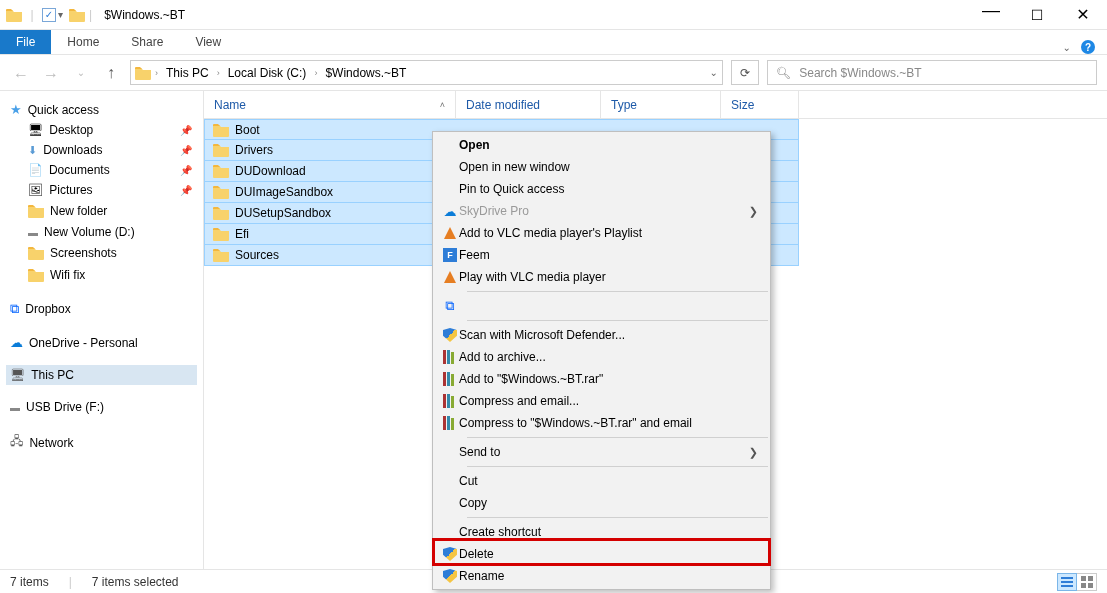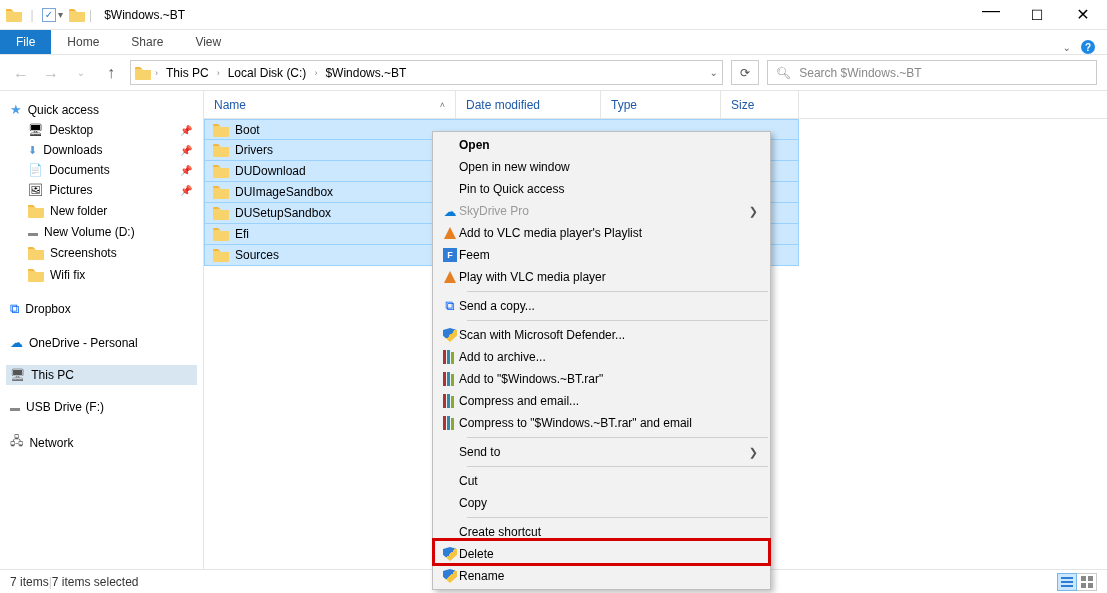--- a/index.html
+++ b/index.html
@@ -35,21 +35,21 @@
   .content { flex: 1; display: flex; flex-direction: column; }
   .cols { display: flex; height: 28px; align-items: center; border-bottom: 1px solid #e5e5e5; color: #1e5aa8; }
   .col { border-right: 1px solid #e5e5e5; height: 100%; display: flex; align-items: center; padding: 0 10px; }
   .col.name { width: 252px; justify-content: space-between; }
   .col.date { width: 145px; }
   .col.type { width: 120px; }
   .col.size { width: 78px; }
   .rows { }
   .row { display: flex; align-items: center; height: 21px; padding-left: 8px; background: #cce8ff; border: 1px solid #99d1ff; border-top: none; gap: 6px; width: 595px; }
   .row:first-child { border-top: 1px solid #99d1ff; }
-  .statusbar { position: absolute; bottom: 0; left: 0; right: 0; height: 24px; border-top: 1px solid #e5e5e5; display: flex; align-items: center; padding: 0 10px; gap: 0; font-size: 12px; color: #333; }
+  .statusbar { position: absolute; bottom: 0; left: 0; right: 0; height: 24px; border-top: 1px solid #e5e5e5; display: flex; align-items: center; padding: 0 10px; gap: 20px; font-size: 12px; color: #333; }
   .statusbar .sepv { color: #ccc; }
   .view-toggle { margin-left: auto; display: flex; }
   .vt { width: 20px; height: 18px; border: 1px solid #ccc; border-left: none; display: flex; align-items: center; justify-content: center; }
   .vt:first-child { border-left: 1px solid #ccc; background: #cce8ff; border-color:#7bb6e8; }
   .ctx { position: absolute; left: 432px; top: 131px; width: 339px; background: #f2f2f2; border: 1px solid #bfbfbf; box-shadow: 3px 3px 6px rgba(0,0,0,0.25); padding: 2px 0; }
   .ctx-item { display: flex; align-items: center; height: 22px; padding: 0 32px 0 8px; position: relative; }
   .ctx-item .lbl { flex: 1; }
   .ctx-item.bold .lbl { font-weight: 600; }
   .ctx-item.disabled .lbl { color: #9a9a9a; }
   .ctx-item .ico { width: 18px; height: 18px; display: flex; align-items: center; justify-content: center; }
@@ -387,21 +387,20 @@
       <span class="ico">
         <span class="vlc"></span>
       </span>
       <span class="lbl">Play with VLC media player</span>
     </div>
     <div class="ctx-sep"></div>
     <div class="ctx-item">
       <span class="ico">
         <span class="icon-dropbox2"></span>
       </span>
-      <span class="lbl">Send a copy...</span>
     </div>
     <div class="ctx-sep"></div>
     <div class="ctx-item">
       <span class="ico">
         <span class="shield"></span>
       </span>
       <span class="lbl">Scan with Microsoft Defender...</span>
     </div>
     <div class="ctx-item">
       <span class="ico">

